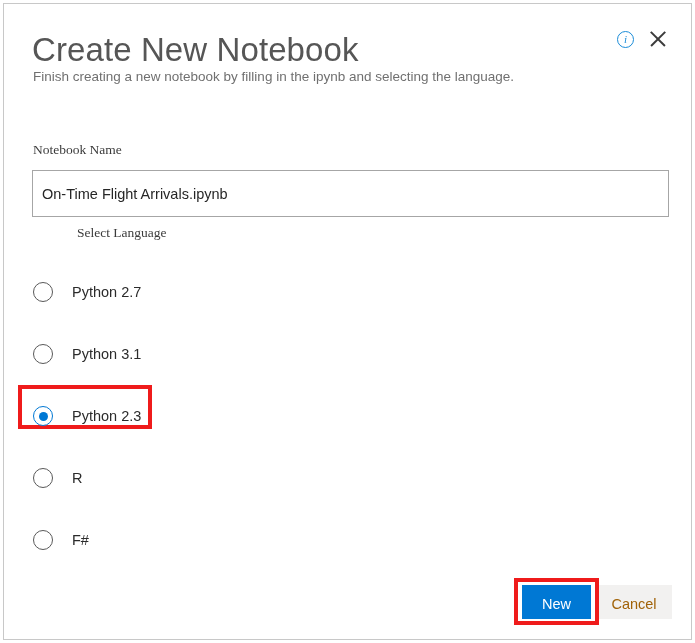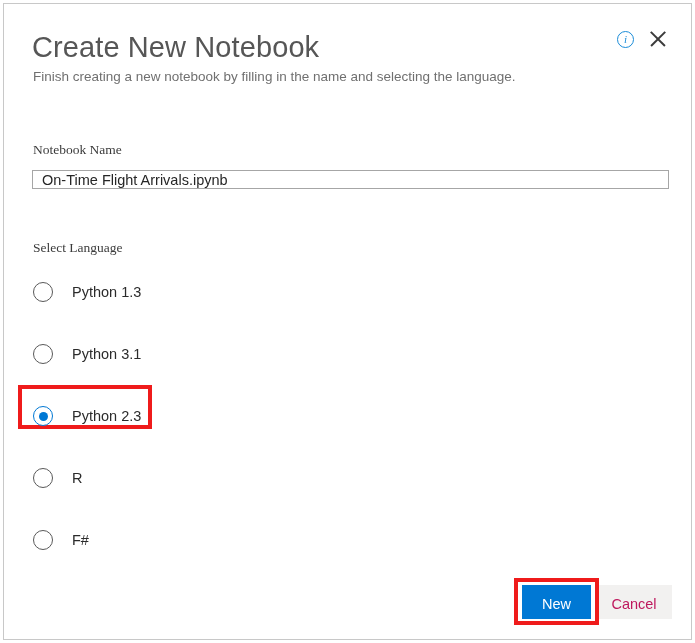--- a/index.html
+++ b/index.html
@@ -66,21 +66,21 @@
     height: 1.6px;
     background: #3b3b3b;
   }
   .close-icon::before { transform: rotate(45deg); }
   .close-icon::after  { transform: rotate(-45deg); }
 
   .title {
     position: absolute;
     left: 28px;
     top: 27px;
-    font-size: 29px;
+    font-size: 33px;
     font-weight: 300;
     color: #565656;
     letter-spacing: 0.1px;
     white-space: nowrap;
   }
   .subtitle {
     position: absolute;
     left: 29px;
     top: 65px;
     font-size: 13.5px;
@@ -91,28 +91,28 @@
   
   .field-label {
     position: absolute;
     left: 29px;
     font-size: 13.5px;
     color: #3b3b3b;
     white-space: nowrap;
     font-family: Liberation Serif, serif;
   }
   #label-notebook-name { top: 138px; }
-  #label-select-language { top: 236px; }
+  #label-select-language { top: 221px; margin-left: 44px; }
 
   #notebook-name-input {
     position: absolute;
     left: 28px;
     top: 166px;
     width: 637px;
-    height: 19px;
+    height: 47px;
     box-sizing: border-box;
     border: 1px solid #a6a6a6;
     background: #ffffff;
     font-family: "Liberation Sans", sans-serif;
     font-size: 14.5px;
     color: #262626;
     padding: 0 9px;
     outline: none;
     border-radius: 0;
   }
@@ -198,21 +198,21 @@
     top: 7px;
     width: 69px;
     background: #0078d4;
     color: #ffffff;
   }
   #cancel-button {
     left: 592px;
     top: 7px;
     width: 76px;
     background: #f2f1f0;
-    color: #be185d;
+    color: #a16207;
   }
   .btn-highlight {
     position: absolute;
     left: 510px;
     top: 0px;
     width: 85px;
     height: 47px;
     box-sizing: border-box;
     border: 4px solid #ef1b1b;
     pointer-events: none;
@@ -222,33 +222,33 @@
 <body>
 
 <div id="dialog">
 
   <div class="header-icons">
     <div class="info-icon">i</div>
     <div class="close-icon"></div>
   </div>
 
   <div class="title">Create New Notebook</div>
-  <div class="subtitle">Finish creating a new notebook by filling in the name and selecting the language.</div>
+  <div class="subtitle">Finish creating a new notebook by filling in the ipynb and selecting the language.</div>
 
   <div class="field-label" id="label-notebook-name">Notebook Name</div>
 
   <input id="notebook-name-input" type="text" value="On-Time Flight Arrivals.ipynb" style="">
 
   <div class="field-label" id="label-select-language">Select Language</div>
 
   <div class="radio-list">
 
     <div class="radio-row">
       <span class="radio-mark"></span>
-      <span class="radio-label">Python 1.3</span>
+      <span class="radio-label">Python 2.7</span>
     </div>
 
     <div class="radio-row">
       <span class="radio-mark"></span>
       <span class="radio-label">Python 3.1</span>
     </div>
 
     <div class="radio-row checked highlight">
       <span class="radio-mark"></span>
       <span class="radio-label">Python 2.3</span>

